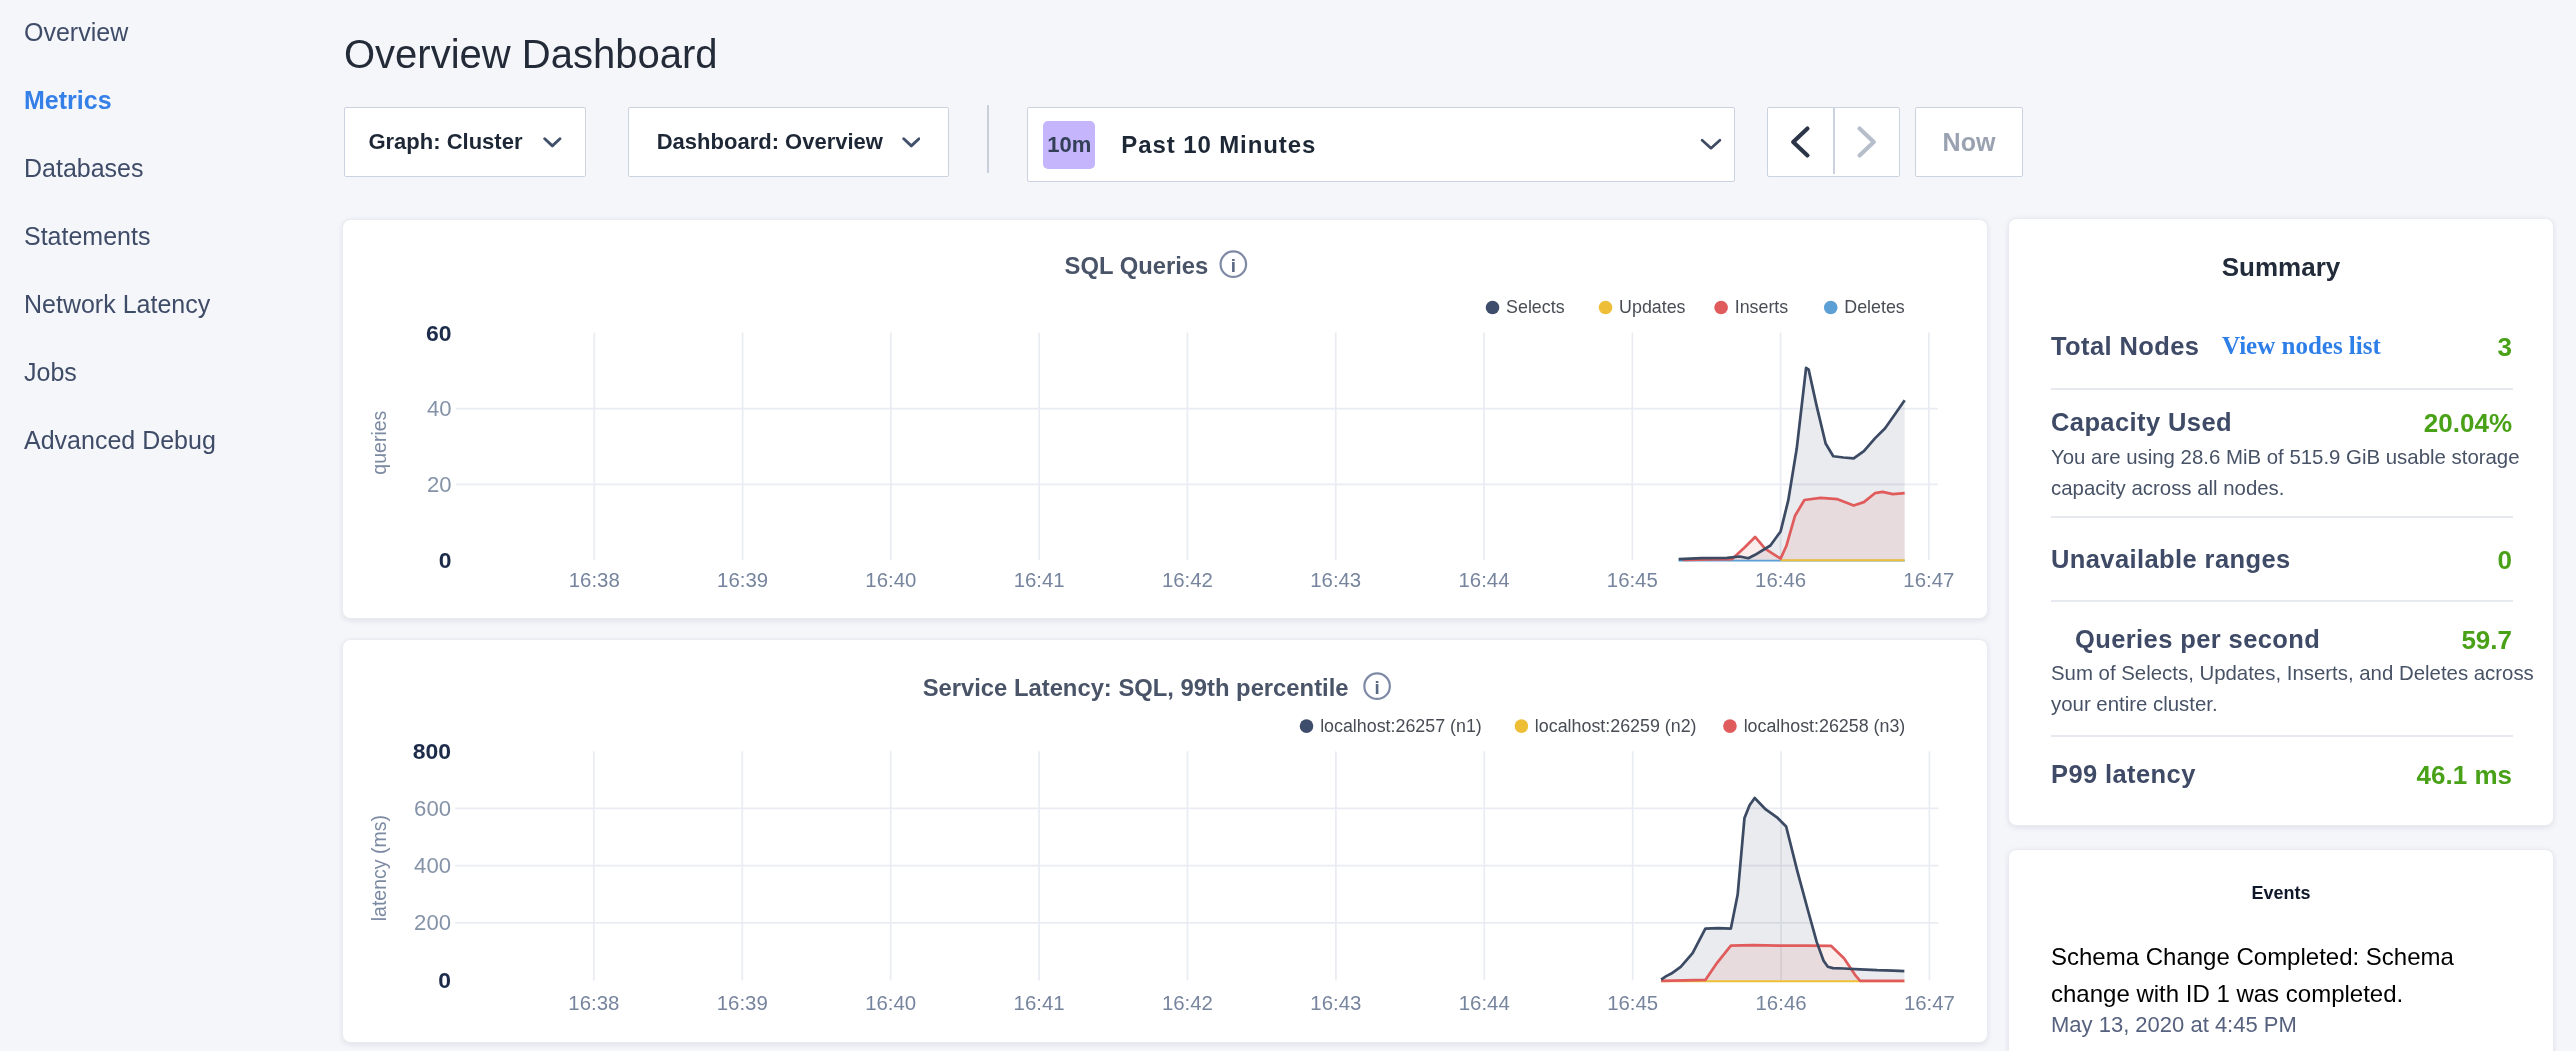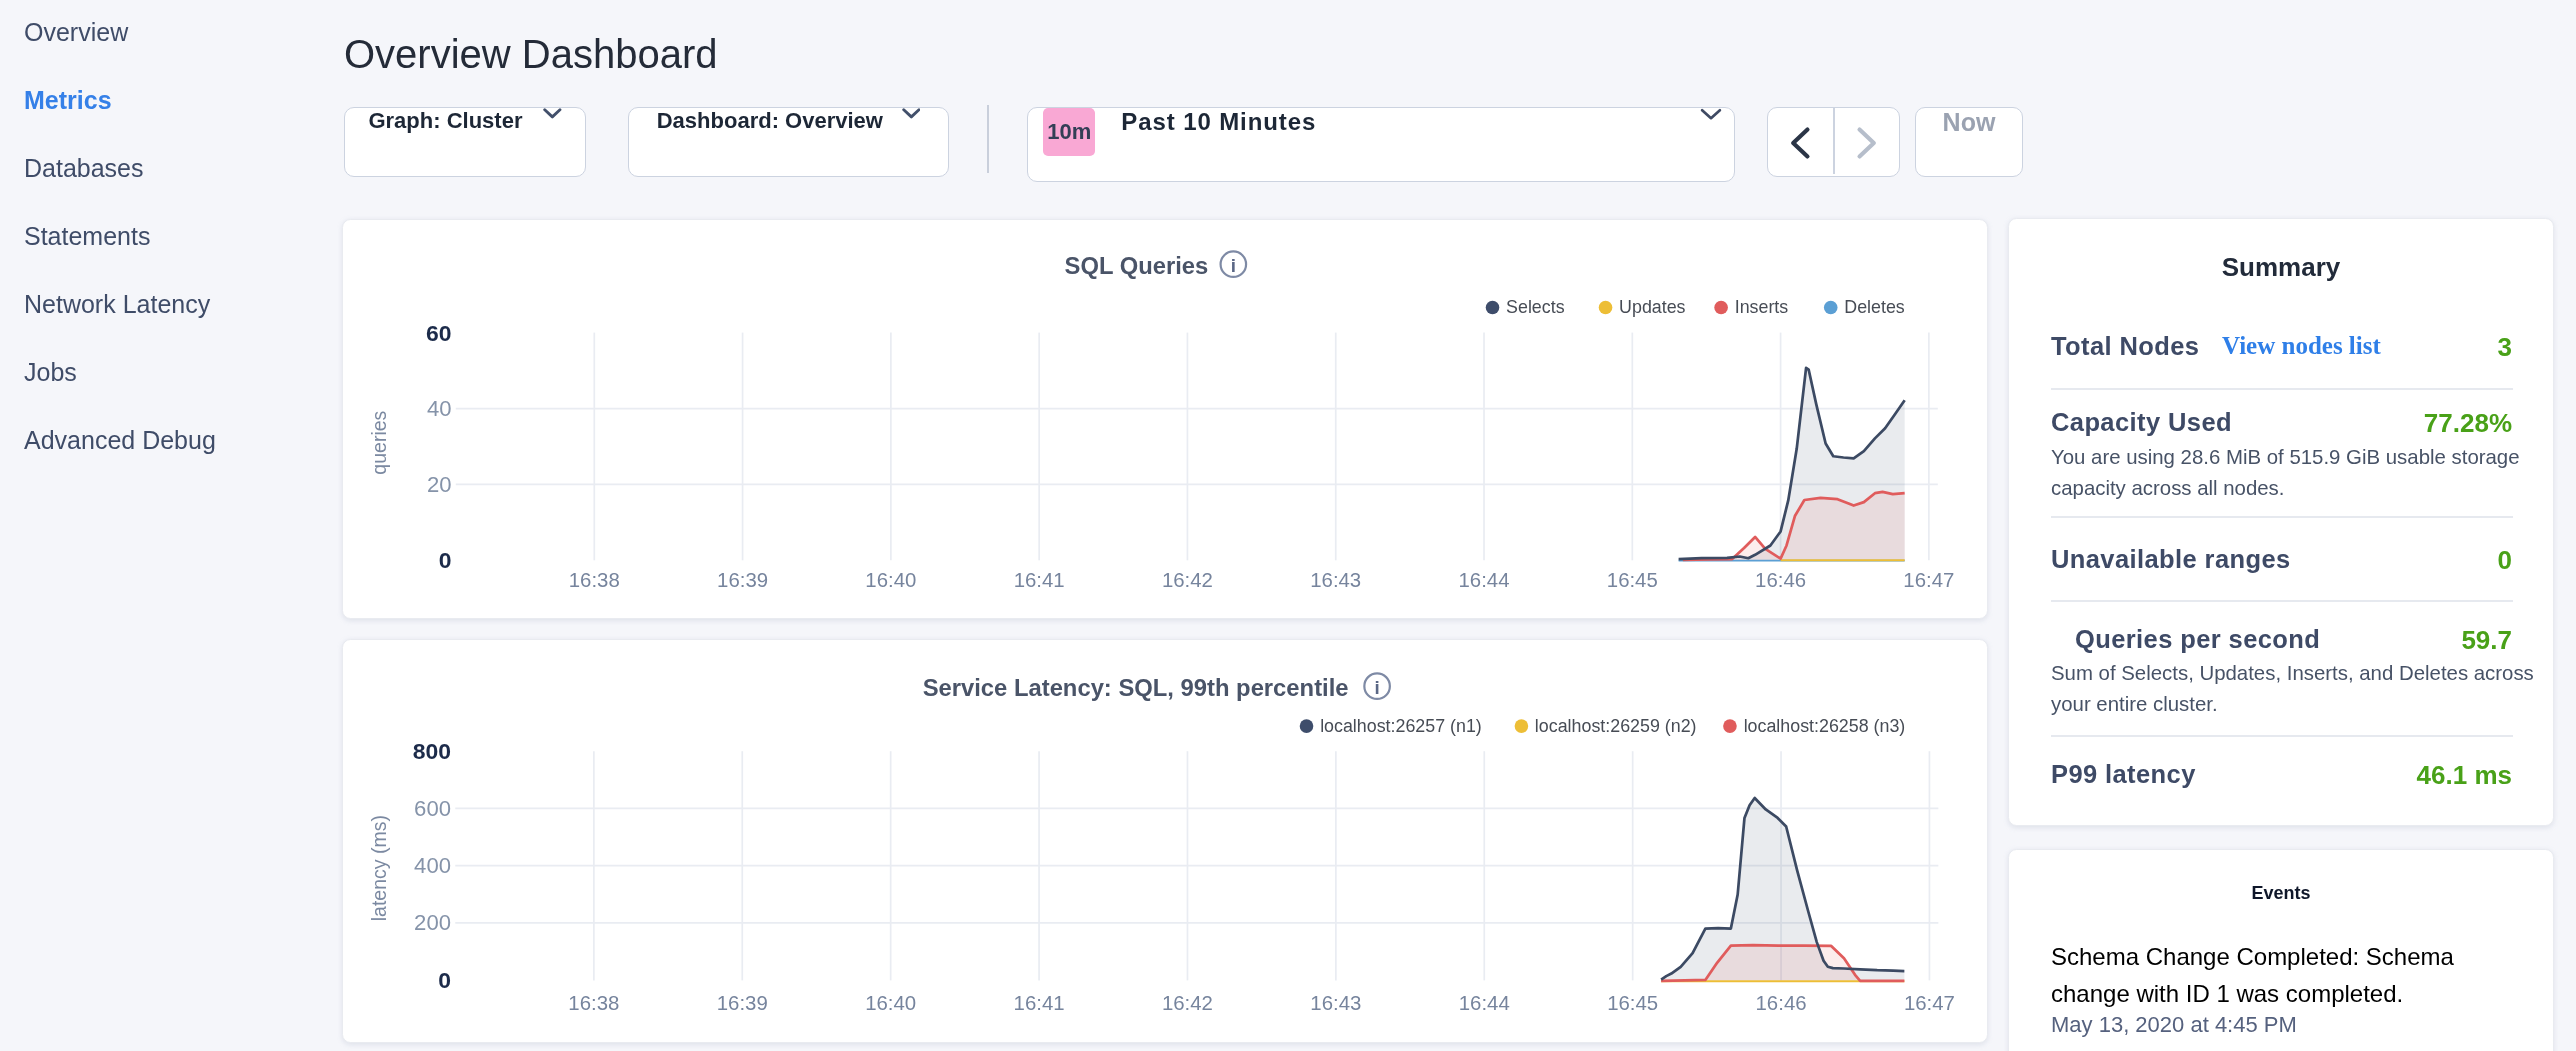--- a/index.html
+++ b/index.html
@@ -1,21 +1,21 @@
 <!DOCTYPE html>
 <html style="font-size:13.6px"><head>
 <meta charset="utf-8">
 <style>
   * { margin:0; padding:0; box-sizing:border-box; }
   html,body { width:2576px; height:1051px; overflow:hidden; background:#f5f6fa; font-family:"Liberation Sans", sans-serif; }
   .abs { position:absolute; }
   .nav { position:absolute; left:24px; font-size:25px; color:#3f4c68; line-height:31px; }
   .nav.active { color:#3580e8; font-weight:bold; }
   .card { position:absolute; background:#fff; border:1.7px solid #e9ebf0; border-radius:8.5px; box-shadow:0 1.7px 5.1px rgba(150,160,185,0.22); }
-  .btn { position:absolute; background:#fff; border:1.7px solid #ccd3e0; border-radius:10px; display:flex; align-items:flex-start; justify-content:center; }
+  .btn { position:absolute; background:#fff; border:1.7px solid #ccd3e0; border-radius:2px; display:flex; align-items:center; justify-content:center; }
   .btntext { font-size:22px; font-weight:bold; color:#1d2736; }
   .srow-h { position:absolute; font-size:25.5px; font-weight:bold; color:#3e4a66; letter-spacing:0.4px; }
   .srow-v { position:absolute; right:41px; font-size:26px; font-weight:bold; color:#49a118; }
   .sdesc { position:absolute; font-size:20.4px; color:#475266; line-height:31px; }
   .sdiv { position:absolute; left:42px; width:462px; height:1.7px; background:#e6e9ef; }
 </style>
 </head>
 <body>
 
 <div class="nav" style="top:17px;">Overview</div>
@@ -36,21 +36,21 @@
 </div>
 <div class="btn" style="left:628px; top:107px; width:321px; height:70px; gap:18.7px;">
   <span class="btntext">Dashboard: Overview</span>
   <svg width="18.7" height="11" viewBox="0 0 22 13">
       <path d="M2 2 L11 10.5 L20 2" fill="none" stroke="#42506b" stroke-width="3.4" stroke-linecap="round" stroke-linejoin="round"></path>
     </svg>
 </div>
 <div class="abs" style="left:987px; top:105px; width:1.7px; height:68px; background:#c9cfdb;"></div>
 
 <div class="btn" style="left:1027px; top:107px; width:708px; height:75px; justify-content:flex-start; border-color:#ccd3e0;">
-  <span style="margin-left:15.3px; background:#f9a8d4; border-radius:5.1px; width:52px; height:48px; display:flex; align-items:center; justify-content:center; font-size:22px; font-weight:bold; color:#333f56;">10m</span>
+  <span style="margin-left:15.3px; background:#c4b5fd; border-radius:5.1px; width:52px; height:48px; display:flex; align-items:center; justify-content:center; font-size:22px; font-weight:bold; color:#333f56;">10m</span>
   <span style="margin-left:26px; font-size:24px; font-weight:bold; color:#1d2736; letter-spacing:0.9px;">Past 10 Minutes</span>
   <svg width="22" height="12.8" viewBox="0 0 26 15" style="position:absolute; right:12px;">
       <path d="M2.5 2.5 L13 12 L23.5 2.5" fill="none" stroke="#3f4a63" stroke-width="3.2" stroke-linecap="round" stroke-linejoin="round"></path>
     </svg>
 </div>
 
 <div class="btn" style="left:1767px; top:107px; width:133px; height:70px; padding:0;">
   <div style="position:absolute; left:65px; top:0; width:1.7px; height:66px; background:#ccd3e0;"></div>
   <svg width="133" height="70" viewBox="0 0 156 82">
     <path d="M47 25 L30 41 L47 57" fill="none" stroke="#2b3547" stroke-width="5" stroke-linecap="round" stroke-linejoin="round"></path>
@@ -178,21 +178,21 @@
 
 <div class="card" style="left:2008px; top:218px; width:546px; height:608px;">
   <div class="abs" style="left:0; top:33px; width:100%; text-align:center; font-size:26px; font-weight:bold; color:#222b3a;">Summary</div>
 
   <div class="srow-h" style="left:42px; top:113px;">Total Nodes</div>
   <div class="abs" style="left:213px; top:113px; font-size:25px; font-weight:bold; color:#2f7fe8;font-family:Liberation Serif, serif;">View nodes list</div>
   <div class="srow-v" style="top:113px;">3</div>
   <div class="sdiv" style="top:169px;"></div>
 
   <div class="srow-h" style="left:42px; top:189px;">Capacity Used</div>
-  <div class="srow-v" style="top:189px;">77.28%</div>
+  <div class="srow-v" style="top:189px;">20.04%</div>
   <div class="sdesc" style="left:42px; top:223px;">You are using 28.6 MiB of 515.9 GiB usable storage<br>capacity across all nodes.</div>
   <div class="sdiv" style="top:297px;"></div>
 
   <div class="srow-h" style="left:42px; top:326px;">Unavailable ranges</div>
   <div class="srow-v" style="top:326px;">0</div>
   <div class="sdiv" style="top:381px;"></div>
 
   <div class="srow-h" style="left:42px; top:406px;margin-left:24px;">Queries per second</div>
   <div class="srow-v" style="top:406px;">59.7</div>
   <div class="sdesc" style="left:42px; top:439px;">Sum of Selects, Updates, Inserts, and Deletes across<br>your entire cluster.</div>

